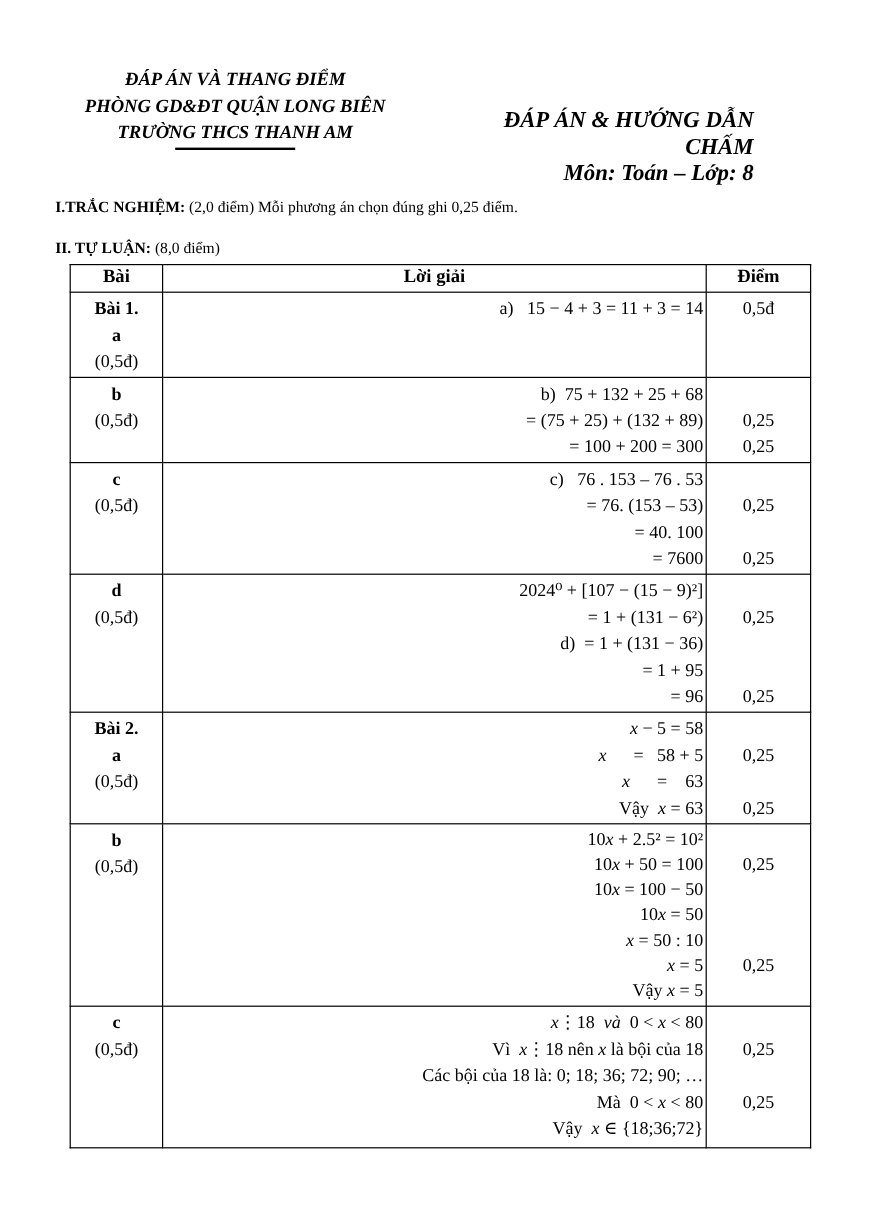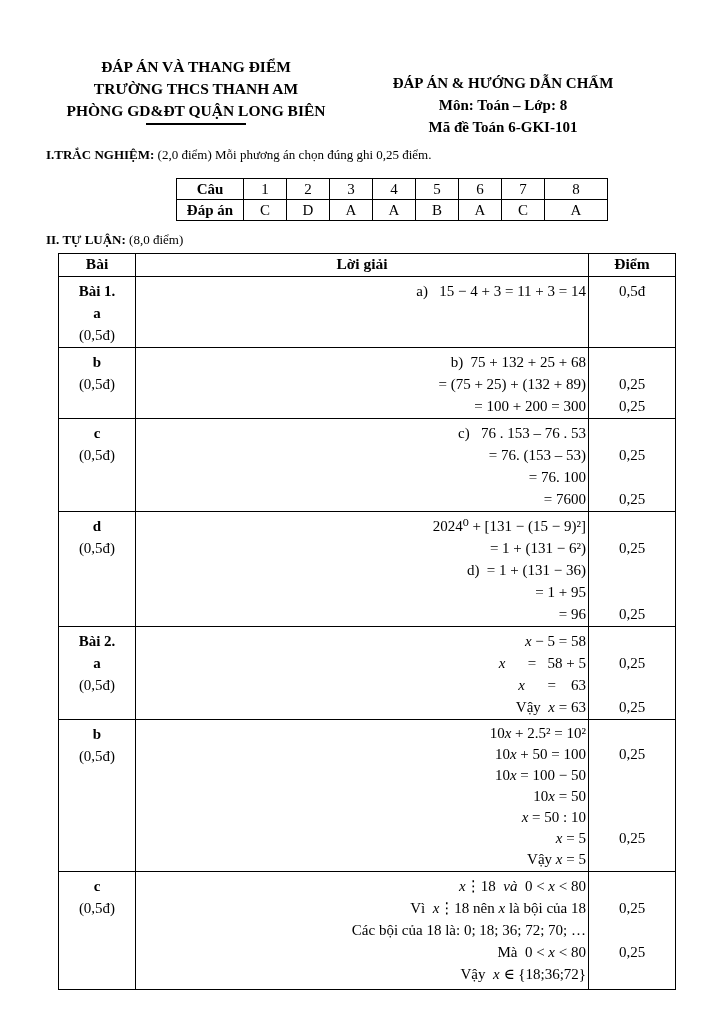--- a/index.html
+++ b/index.html
@@ -4,24 +4,24 @@
 <style>
   html,body{margin:0;padding:0;}
   body{
     width:724px;height:1024px;background:#ffffff;color:#000;
     font-family:"Liberation Serif","DejaVu Serif",serif;font-size:15px;
     overflow:hidden;
   }
   .page{box-sizing:border-box;padding:56px 46px 0 46px;}
 
   
-  .doc-header{display:flex;align-items:flex-start;}
+  .doc-header{display:flex;align-items:flex-start;font-style:italic;}
   .hdr-left{width:300px;text-align:center;font-weight:bold;font-size:15.5px;line-height:22px;}
   .hdr-underline{width:100px;border-bottom:2px solid #000;margin:1px auto 0 auto;height:0;}
-  .hdr-right{width:250px;margin-left:32px;margin-top:16px;text-align:center;font-weight:bold;font-size:15px;line-height:22px;}
+  .hdr-right{width:250px;margin-left:32px;margin-top:34px;text-align:right;font-weight:bold;font-size:19px;line-height:22px;}
 
   
   .section-line{margin:6px 0 12px 0;font-size:13px;line-height:22px;}
   .section-line b{font-weight:bold;}
   .sec2{margin:8px 0 2px 0;}
 
   
   .mc-table{border-collapse:collapse;margin-left:130px;}
   .mc-table td{border:1px solid #000;height:20px;text-align:center;padding:0 2px;font-size:15px;}
   .mc-table td.mc-label{font-weight:bold;width:62px;}
@@ -55,59 +55,32 @@
   .sol-table tbody tr:nth-child(6) .pts-line{line-height:21px;min-height:21px;}
 </style>
 </head>
 <body>
 
 <div class="page">
 
   <header class="doc-header">
     <div class="hdr-left">
       <div class="hdr-line">ĐÁP ÁN VÀ THANG ĐIỂM</div>
+      <div class="hdr-line">PHÒNG GD&amp;ĐT QUẬN LONG BIÊN</div>
       <div class="hdr-line">TRƯỜNG THCS THANH AM</div>
-      <div class="hdr-line">PHÒNG GD&amp;ĐT QUẬN LONG BIÊN</div>
       <div class="hdr-underline"></div>
     </div>
     <div class="hdr-right">
       <div class="hdr-line">ĐÁP ÁN &amp; HƯỚNG DẪN CHẤM</div>
       <div class="hdr-line">Môn: Toán – Lớp: 8</div>
-      <div class="hdr-line">Mã đề  Toán 6-GKI-101</div>
     </div>
   </header>
 
   <p class="section-line"><b>I.TRẮC NGHIỆM:</b><span> (2,0 điểm) Mỗi phương án chọn đúng ghi 0,25 điểm.</span></p>
 
-  <table class="mc-table">
-    <tbody>
-        <tr>
-          <td class="mc-label">Câu</td>
-          <td class="mc-cell">1</td>
-          <td class="mc-cell">2</td>
-          <td class="mc-cell">3</td>
-          <td class="mc-cell">4</td>
-          <td class="mc-cell">5</td>
-          <td class="mc-cell">6</td>
-          <td class="mc-cell">7</td>
-          <td class="mc-cell">8</td>
-        </tr>
-        <tr>
-          <td class="mc-label">Đáp án</td>
-          <td class="mc-cell">C</td>
-          <td class="mc-cell">D</td>
-          <td class="mc-cell">A</td>
-          <td class="mc-cell">A</td>
-          <td class="mc-cell">B</td>
-          <td class="mc-cell">A</td>
-          <td class="mc-cell">C</td>
-          <td class="mc-cell">A</td>
-        </tr>
-      </tbody>
-  </table>
 
   <p class="section-line sec2"><b>II. TỰ LUẬN:</b><span> (8,0 điểm)</span></p>
 
   <table class="sol-table">
     <colgroup>
       <col class="col-bai">
         <col class="col-sol">
         <col class="col-pts">
     </colgroup>
     <thead>
@@ -148,37 +121,37 @@
           </td>
         </tr>
         <tr>
           <td class="bai-cell">
             <div class="bai-name">c</div>
             <div class="bai-pts">(0,5đ)</div>
           </td>
           <td class="sol-cell">
             <div class="sol-line">       c)   76 . 153 – 76 . 53</div>
             <div class="sol-line">      = 76. (153 – 53)</div>
-            <div class="sol-line">      = 76. 100</div>
+            <div class="sol-line">      = 40. 100</div>
             <div class="sol-line">      = 7600</div>
           </td>
           <td class="pts-cell">
             <div class="pts-line">&nbsp;</div>
             <div class="pts-line">0,25</div>
             <div class="pts-line">&nbsp;</div>
             <div class="pts-line">0,25</div>
           </td>
         </tr>
         <tr>
           <td class="bai-cell">
             <div class="bai-name">d</div>
             <div class="bai-pts">(0,5đ)</div>
           </td>
           <td class="sol-cell">
-            <div class="sol-line">      2024⁰ + [131 − (15 − 9)²]</div>
+            <div class="sol-line">      2024⁰ + [107 − (15 − 9)²]</div>
             <div class="sol-line">    = 1 + (131 − 6²)</div>
             <div class="sol-line">d)  = 1 + (131 − 36)</div>
             <div class="sol-line">    = 1 + 95</div>
             <div class="sol-line">    = 96</div>
           </td>
           <td class="pts-cell">
             <div class="pts-line">&nbsp;</div>
             <div class="pts-line">0,25</div>
             <div class="pts-line">&nbsp;</div>
             <div class="pts-line">&nbsp;</div>
@@ -229,21 +202,21 @@
           </td>
         </tr>
         <tr>
           <td class="bai-cell">
             <div class="bai-name">c</div>
             <div class="bai-pts">(0,5đ)</div>
           </td>
           <td class="sol-cell">
             <div class="sol-line"><i>x</i>⋮18  <i>và</i>  0 &lt; <i>x</i> &lt; 80</div>
             <div class="sol-line">Vì  <i>x</i>⋮18 nên <i>x</i> là bội của 18</div>
-            <div class="sol-line">Các bội của 18 là: 0; 18; 36; 72; 70; …</div>
+            <div class="sol-line">Các bội của 18 là: 0; 18; 36; 72; 90; …</div>
             <div class="sol-line">Mà  0 &lt; <i>x</i> &lt; 80</div>
             <div class="sol-line">Vậy  <i>x</i> ∈ {18;36;72}</div>
           </td>
           <td class="pts-cell">
             <div class="pts-line">&nbsp;</div>
             <div class="pts-line">0,25</div>
             <div class="pts-line">&nbsp;</div>
             <div class="pts-line">0,25</div>
             <div class="pts-line">&nbsp;</div>
           </td>

